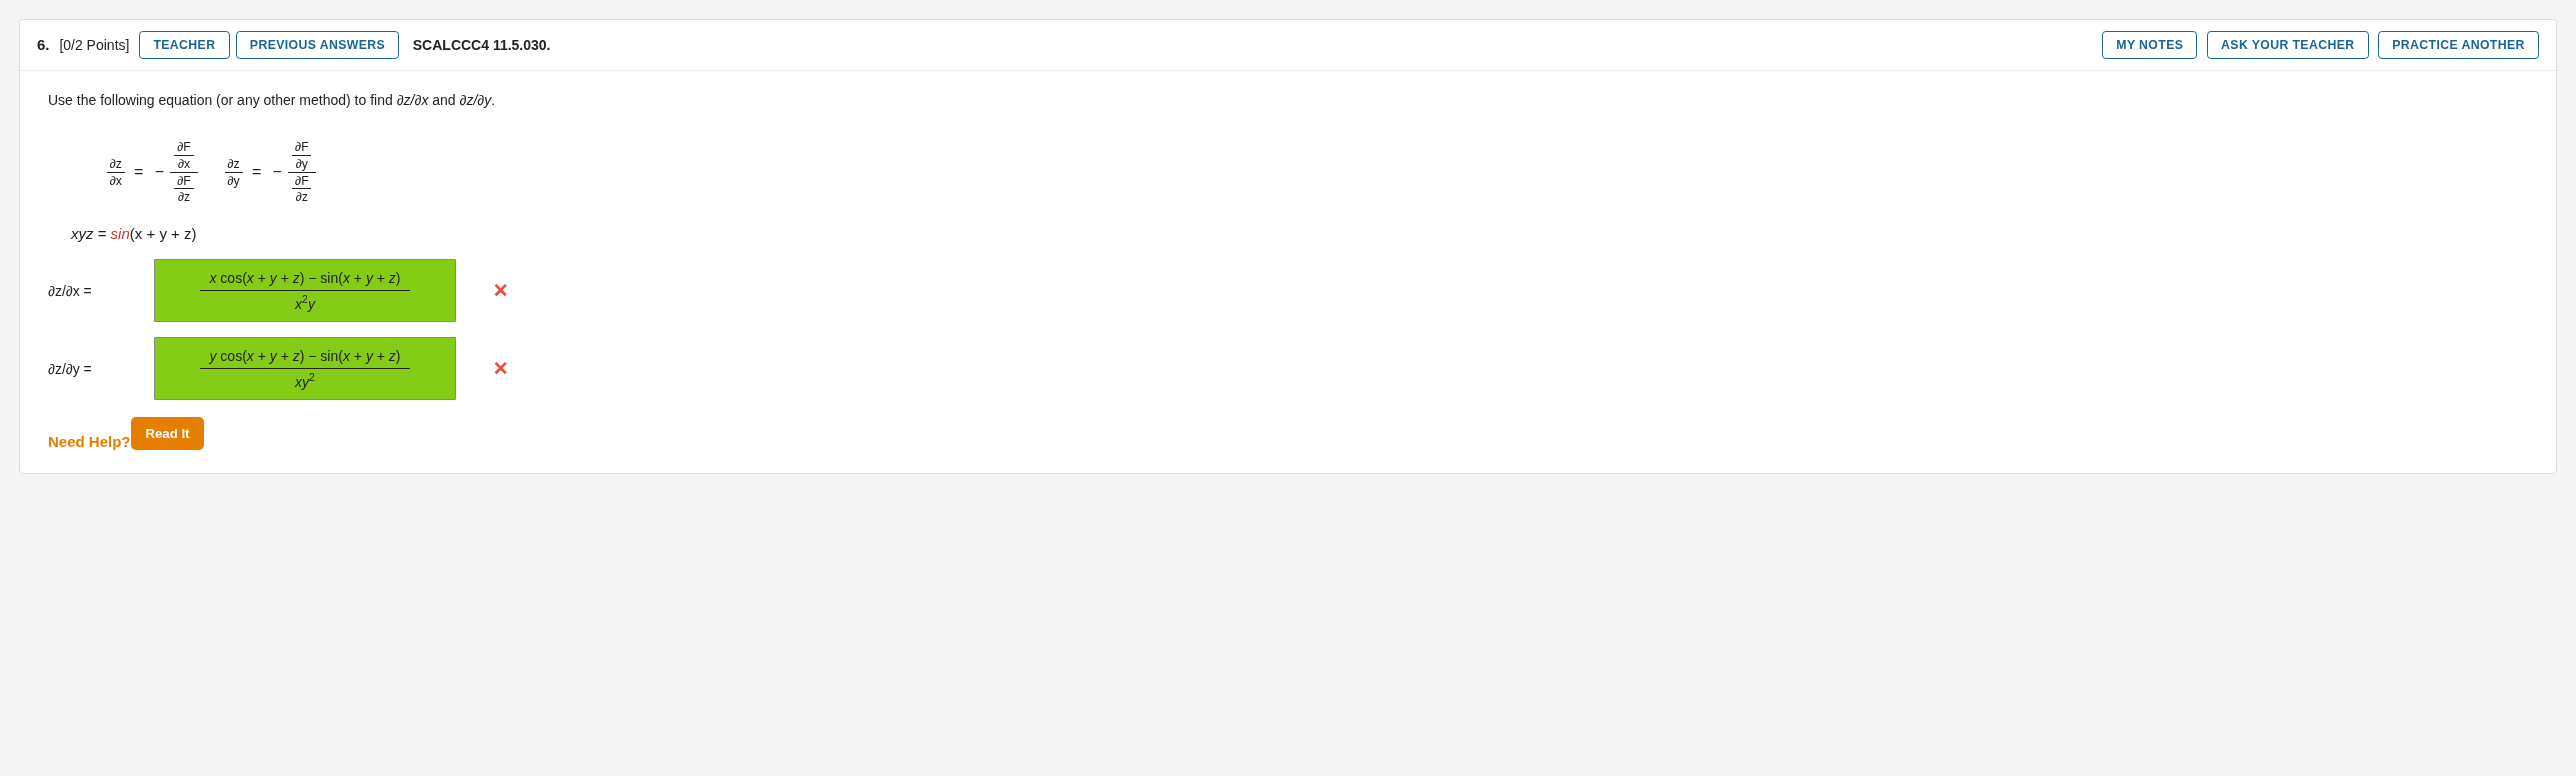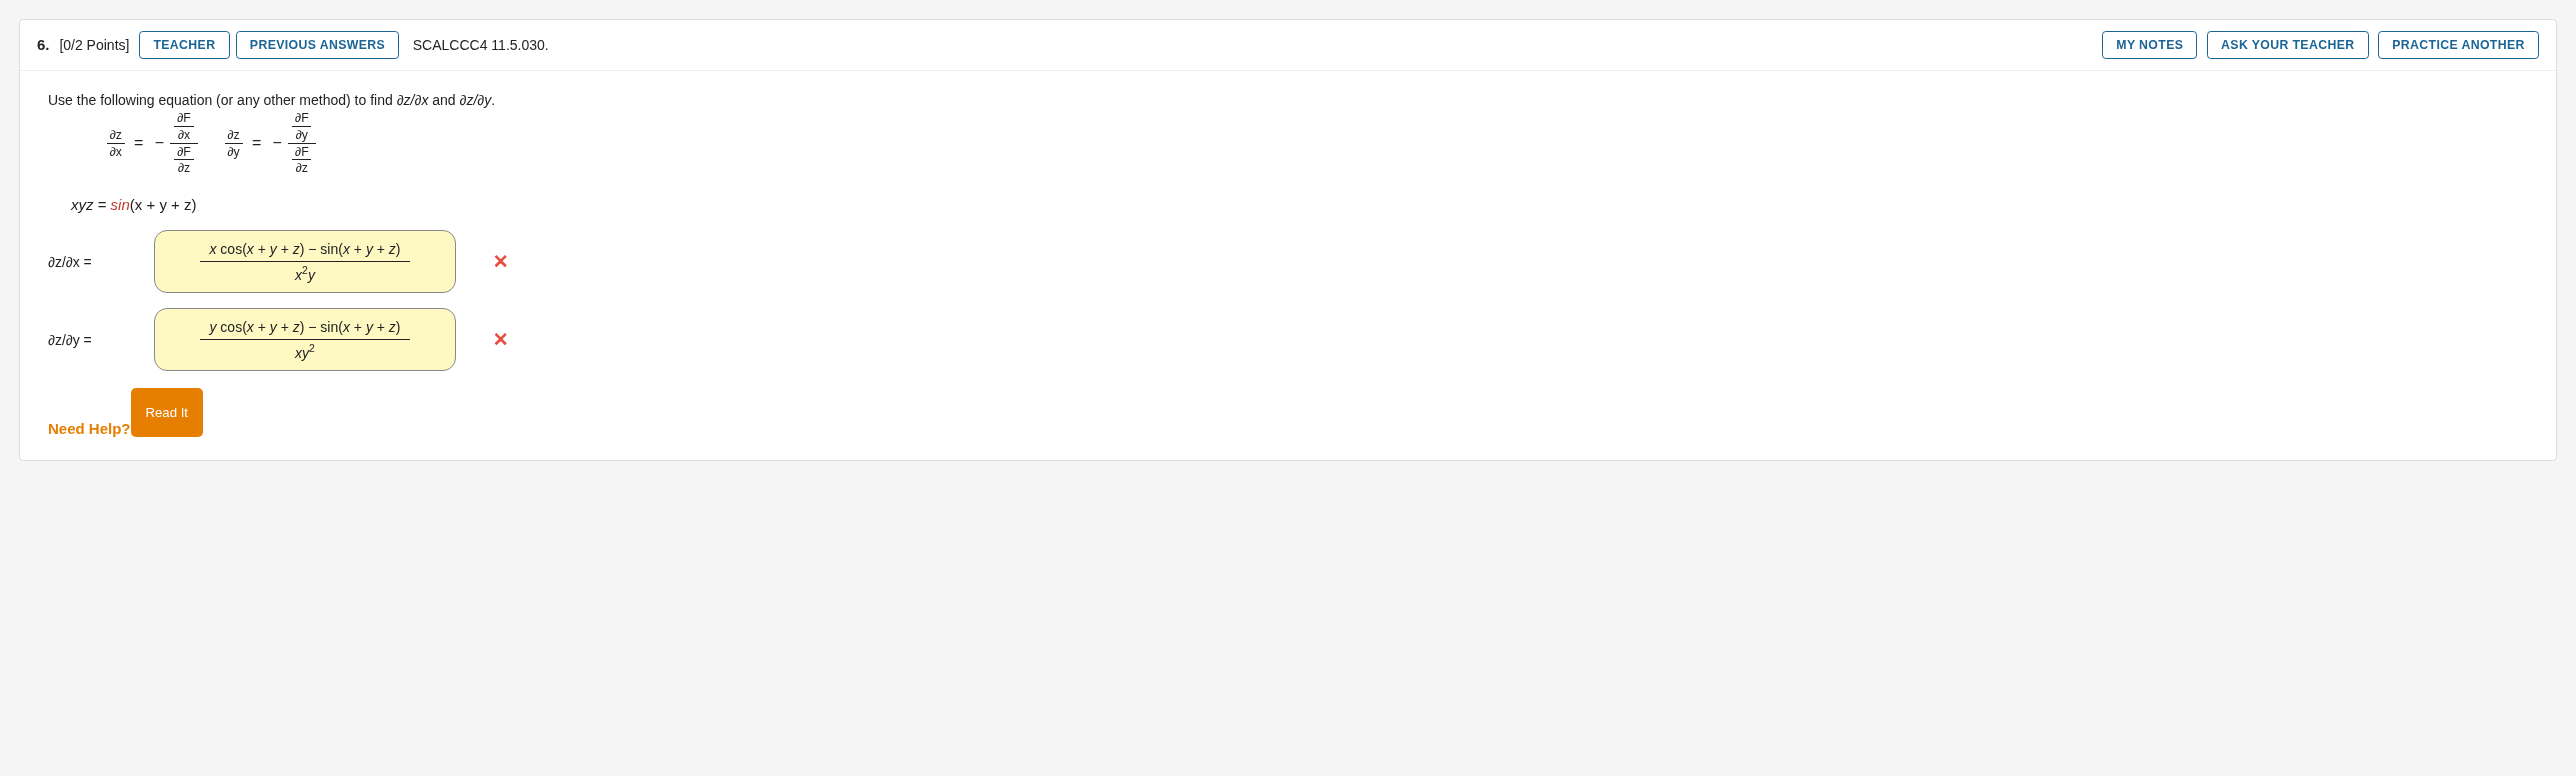--- a/index.html
+++ b/index.html
@@ -35,37 +35,37 @@
       background: #fff;
       color: #1a6496;
       padding: 5.7px 13.2px;
       border-radius: 3.8px;
       font-size: 12.3px;
       font-weight: bold;
       cursor: pointer;
       letter-spacing: 0.03em;
     }
     .question-code {
-      font-weight: normal;
+      font-weight: bold;
       font-size: 14px;
       margin-left: 7.5px;
       white-space: nowrap;
     }
     .right-buttons {
       margin-left: auto;
       display: flex;
       gap: 9.4px;
       flex-wrap: wrap;
     }
     .question-body {
       padding: 21px 28px 22.6px 28px;
     }
     .instruction {
       font-size: 14px;
-      margin-bottom: 3px;
+      margin-bottom: 32px;
       color: #222;
     }
     .instruction i, .instruction em { font-style: italic; }
     .formula-block {
       display: flex;
       align-items: center;
       gap: 0px;
       margin-bottom: 21px;
       margin-left: 57px;
       font-size: 16px;
@@ -94,25 +94,25 @@
       margin-bottom: 15px;
       gap: 31px;
     }
     .answer-label {
       font-size: 14px;
       white-space: nowrap;
       min-width: 75px;
     }
     .answer-box {
       border: 0.9px solid #888;
-      border-radius: 13px;
+      border-radius: 1px;
       padding: 7.5px 17px;
       min-width: 302px;
       font-size: 14px;
-      background: #fef9c3;
+      background: #84cc16;
       display: flex;
       flex-direction: column;
       align-items: center;
       justify-content: flex-start;
     }
     .answer-box .frac-expr {
       display: flex;
       flex-direction: column;
       align-items: center;
     }
@@ -141,25 +141,25 @@
     }
     .need-help-label {
       color: #e67e00;
       font-weight: bold;
       font-size: 15px;
     }
     .read-it-btn {
       background: #e67e00;
       color: #fff;
       border: none;
-      padding: 17px 15px;
+      padding: 9px 15px;
       border-radius: 5px;
       font-size: 13.2px;
       cursor: pointer;
-      font-weight: normal;
+      font-weight: bold;
     }
     sup { font-size: 10.4px; vertical-align: super; }
     .inline-frac {
       display: inline-flex;
       flex-direction: column;
       align-items: center;
       vertical-align: middle;
       margin: 0 1.9px;
     }
     .inline-frac .ibar {

